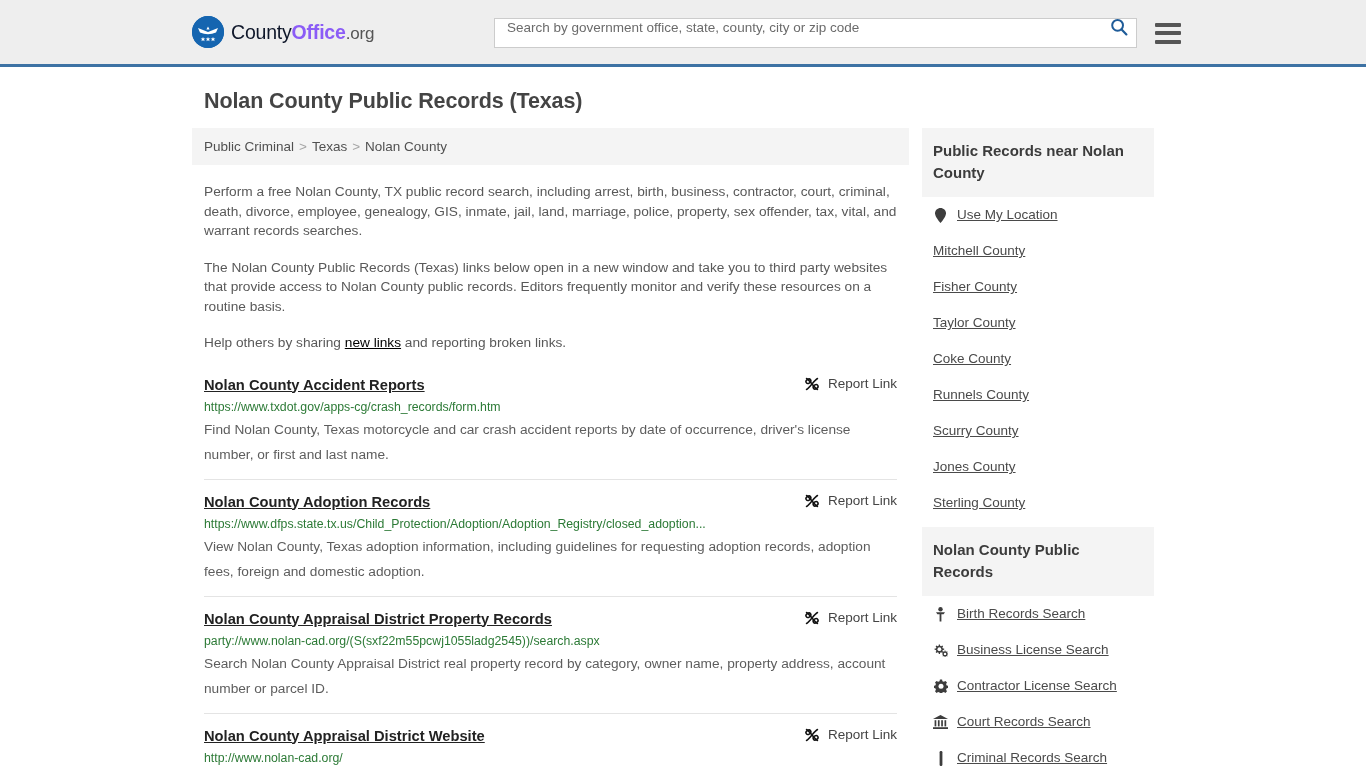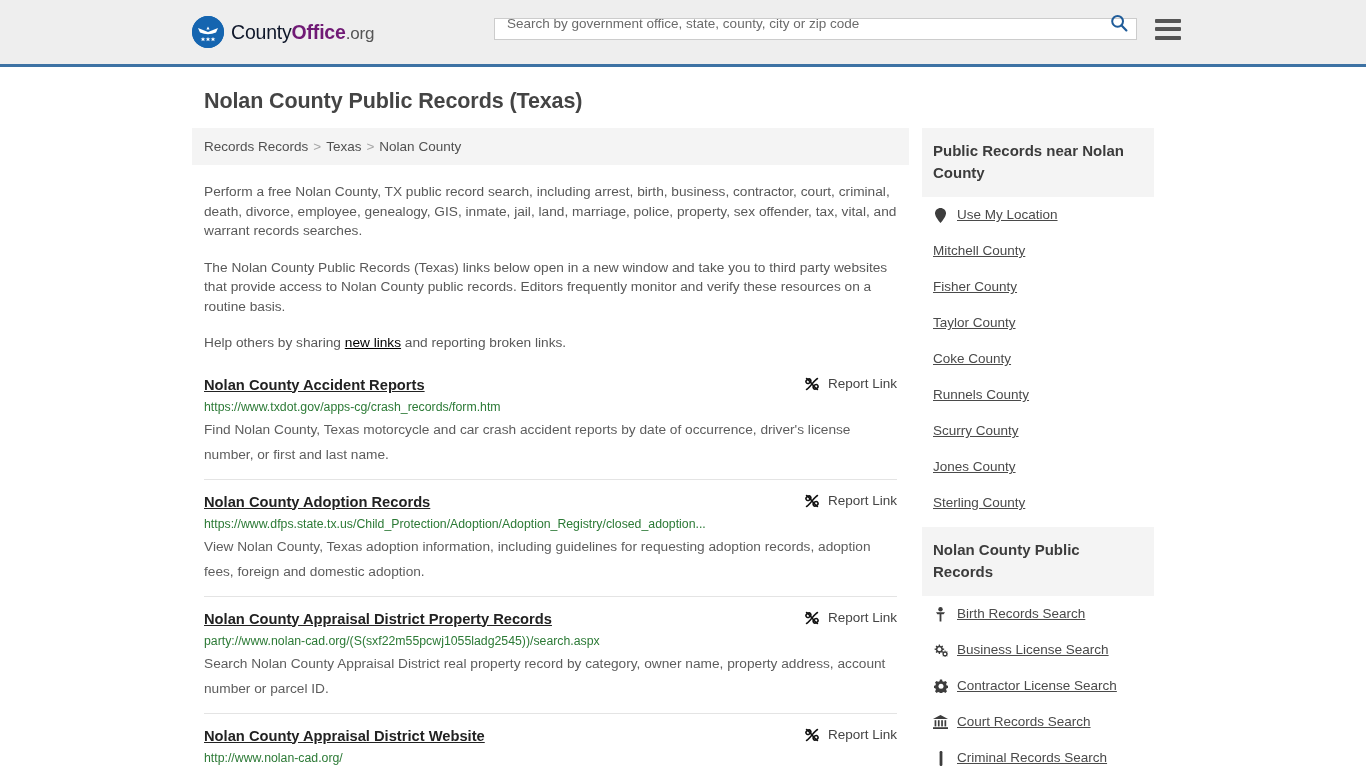--- a/index.html
+++ b/index.html
@@ -37,34 +37,34 @@
     flex: none;
     display: block;
   }
   .logo-mark svg { display: block; }
   .logo-text {
     font-size: 19.5px;
     letter-spacing: -0.2px;
     color: #2b2b2b;
     white-space: nowrap;
   }
-  .logo-text .bold { font-weight: bold; color: #701a75; }
+  .logo-text .bold { font-weight: bold; color: #8b5cf6; }
   .logo-text .county { color: #0f172a; text-align: center; }
   .logo-text .org { color: #555555; font-size: 17px; }
 
   .search-zone {
     position: absolute;
     left: 494px;
     top: 18px;
     display: flex;
     align-items: center;
   }
   .search-box {
     width: 643px;
-    height: 22px;
+    height: 30px;
     background: #ffffff;
     border: 1px solid #cccccc;
     display: flex;
     align-items: center;
     padding: 0 8px 12px 10px;
   }
   .search-box input {
     flex: 1;
     border: none;
     outline: none;
@@ -259,21 +259,21 @@
 
 <div class="page">
 
   <h1 class="page-title">Nolan County Public Records (Texas)</h1>
 
   <div class="cols">
 
     <div class="main-col">
 
       <div class="breadcrumb">
-        <a href="#">Records Records</a><span class="sep">&gt;</span><a href="#">Texas</a><span class="sep">&gt;</span><a href="#">Nolan County</a>
+        <a href="#">Public Criminal</a><span class="sep">&gt;</span><a href="#">Texas</a><span class="sep">&gt;</span><a href="#">Nolan County</a>
       </div>
 
       <div class="intro">
         <p>Perform a free Nolan County, TX public record search, including arrest, birth, business, contractor, court, criminal, death, divorce, employee, genealogy, GIS, inmate, jail, land, marriage, police, property, sex offender, tax, vital, and warrant records searches.</p>
         <p>The Nolan County Public Records (Texas) links below open in a new window and take you to third party websites that provide access to Nolan County public records. Editors frequently monitor and verify these resources on a routine basis.</p>
         <p><span>Help others by sharing </span><a href="#">new links</a><span> and reporting broken links.</span></p>
       </div>
 
       <div class="results">
 

